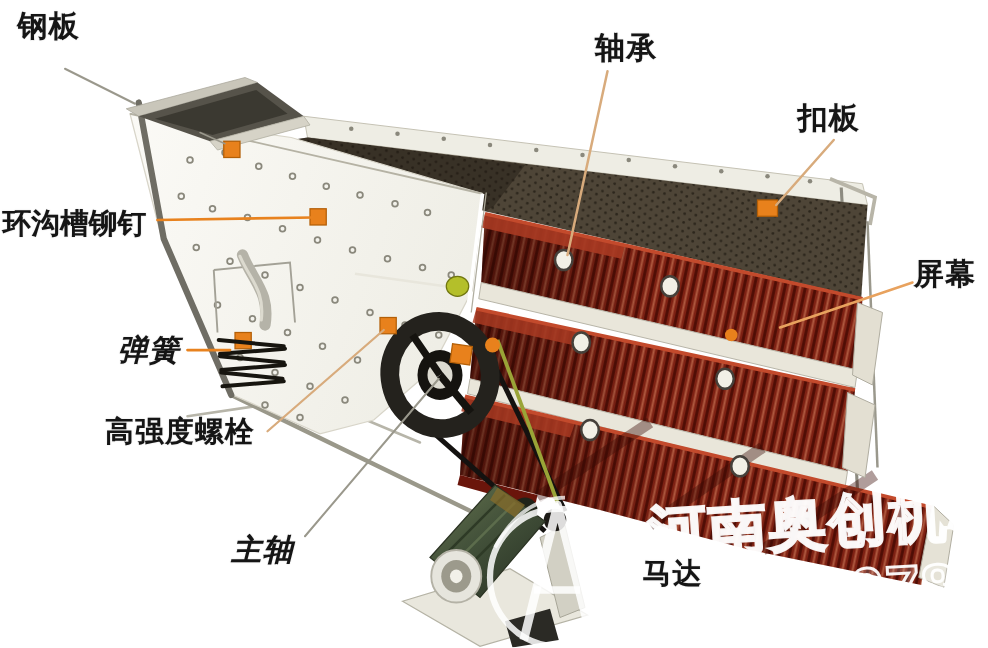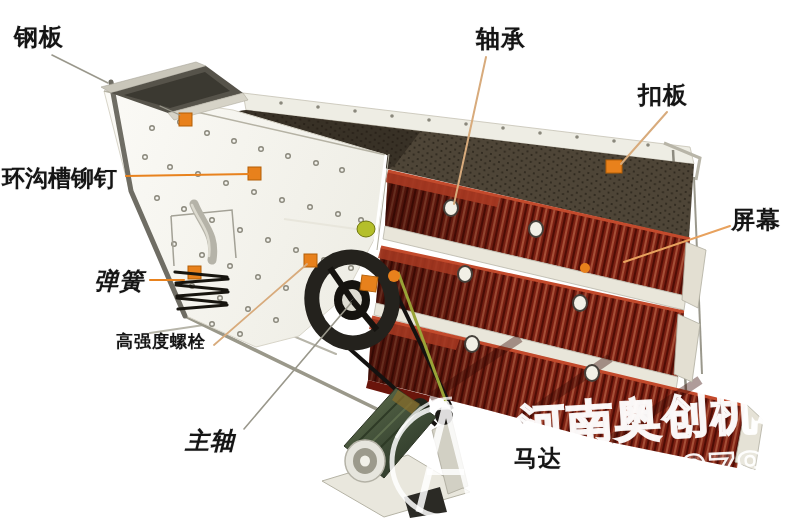--- a/index.html
+++ b/index.html
@@ -6,27 +6,27 @@
   .stage{
     position:relative;width:790px;height:518px;overflow:hidden;background:#ffffff;
     font-family:"Liberation Sans","DejaVu Sans",sans-serif;
   }
   .stage svg{position:absolute;left:0;top:0;}
   .part-label{
     position:absolute;color:#151515;font-weight:700;font-size:24px;
     letter-spacing:1px;white-space:nowrap;line-height:1.05;
     text-shadow:0 0 1px rgba(0,0,0,.25);
   }
-  .lbl-steel{left:14px;top:24px;}
+  .lbl-steel{left:14px;top:9px;}
   .lbl-bearing{left:476px;top:26px;}
   .lbl-buckle{left:638px;top:82px;}
   .lbl-rivet{left:2px;top:166px;font-size:23px;letter-spacing:0;text-align:right;}
   .lbl-screen{left:731px;top:207px;}
   .lbl-spring{left:94px;top:268px;font-style:italic;}
-  .lbl-bolt{left:84px;top:333px;font-size:17px;letter-spacing:1px;margin-left:32px;}
+  .lbl-bolt{left:84px;top:333px;font-size:23px;letter-spacing:1px;}
   .lbl-shaft{left:185px;top:428px;font-style:italic;}
   .lbl-motor{left:514px;top:446px;font-size:23px;}
 </style>
 </head>
 <body>
 
 <div class="stage">
 
 <svg width="790" height="518" viewBox="0 0 790 518">
   <defs>

